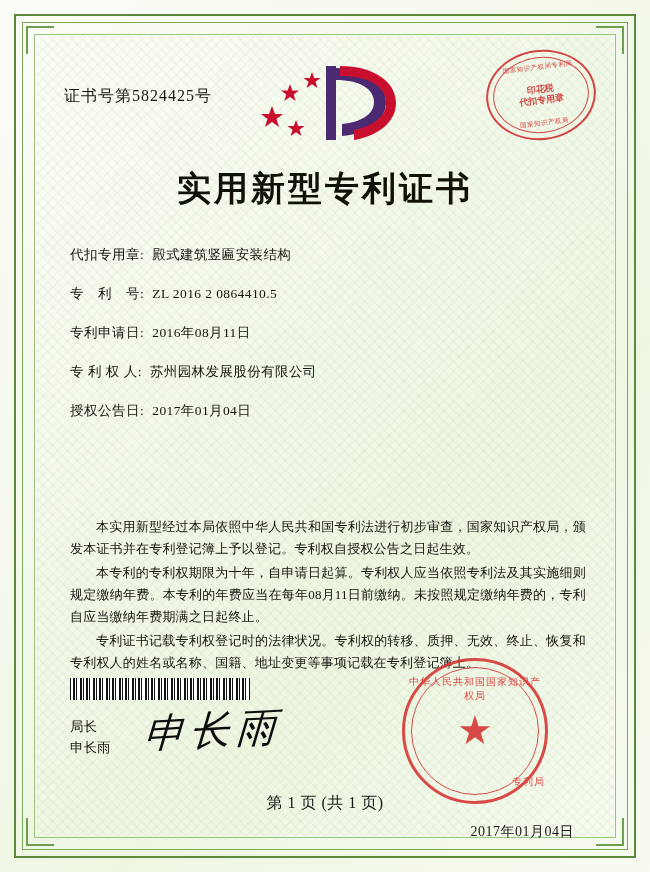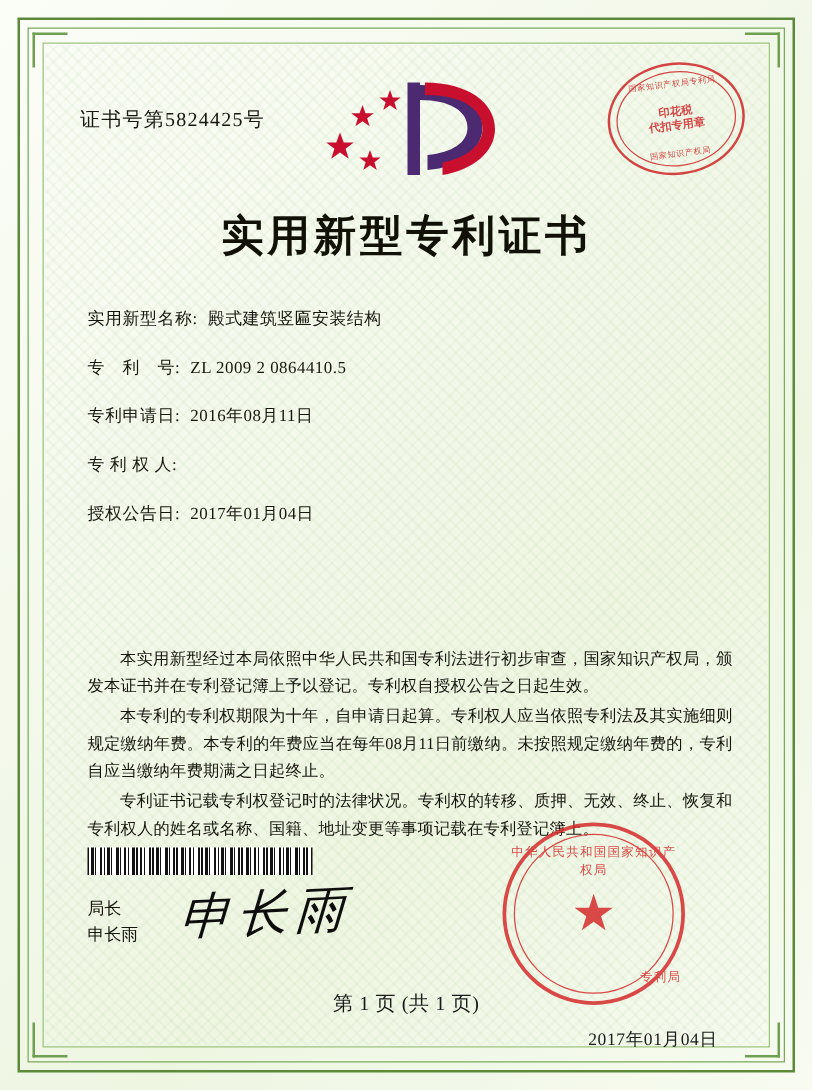--- a/index.html
+++ b/index.html
@@ -315,33 +315,34 @@
       <div class="ring"></div>
       <div class="arc-top">国家知识产权局专利局</div>
       <div class="mid">印花税<br>代扣专用章</div>
       <div class="arc-bottom">国家知识产权局</div>
     </div>
 
     <div class="title">实用新型专利证书</div>
 
     <div class="fields">
       <div class="field-row">
-        <span class="field-label">实用新型名称:</span>
+        <span class="field-label">代扣专用章:</span>
         <span class="field-value">殿式建筑竖匾安装结构</span>
       </div>
       <div class="field-row">
         <span class="field-label">专　利　号:</span>
-        <span class="field-value">ZL 2009 2 0864410.5</span>
+        <span class="field-value">ZL 2016 2 0864410.5</span>
       </div>
       <div class="field-row">
         <span class="field-label">专利申请日:</span>
         <span class="field-value">2016年08月11日</span>
       </div>
       <div class="field-row">
         <span class="field-label">专 利 权 人:</span>
+        <span class="field-value">苏州园林发展股份有限公司</span>
       </div>
       <div class="field-row">
         <span class="field-label">授权公告日:</span>
         <span class="field-value">2017年01月04日</span>
       </div>
     </div>
 
     <div class="paragraphs">
       <p>本实用新型经过本局依照中华人民共和国专利法进行初步审查，国家知识产权局，颁发本证书并在专利登记簿上予以登记。专利权自授权公告之日起生效。</p>
       <p>本专利的专利权期限为十年，自申请日起算。专利权人应当依照专利法及其实施细则规定缴纳年费。本专利的年费应当在每年08月11日前缴纳。未按照规定缴纳年费的，专利自应当缴纳年费期满之日起终止。</p>

